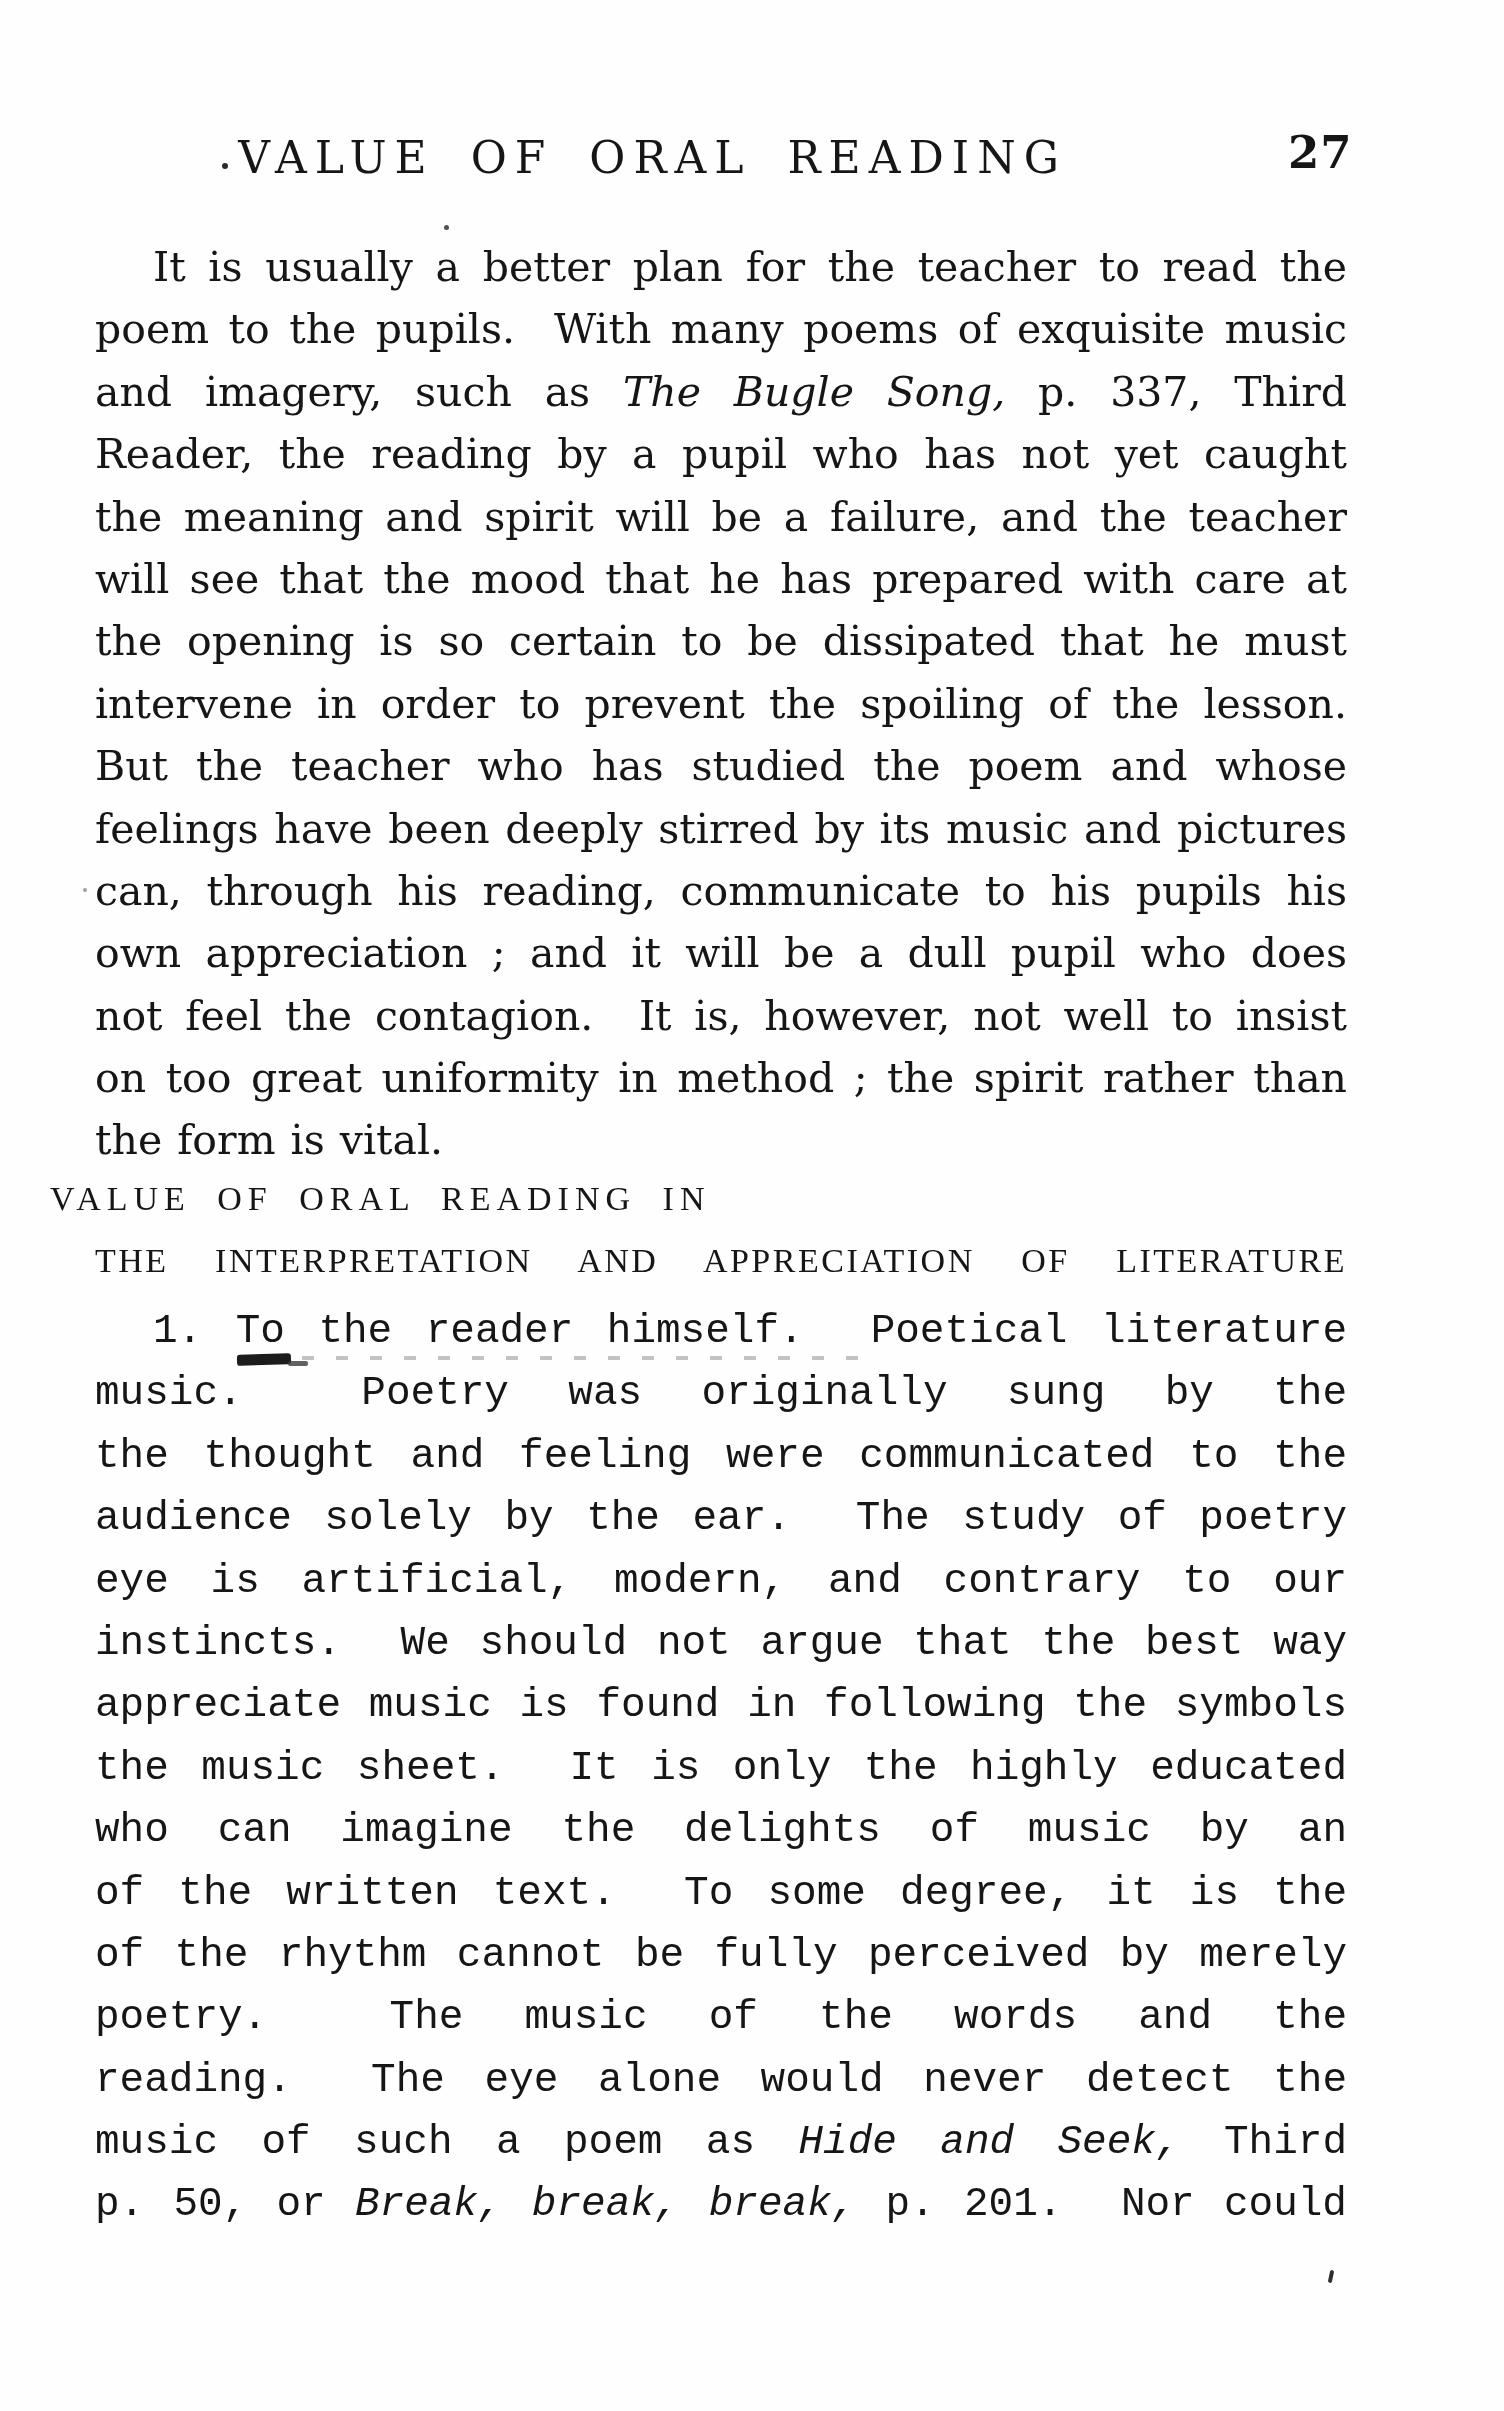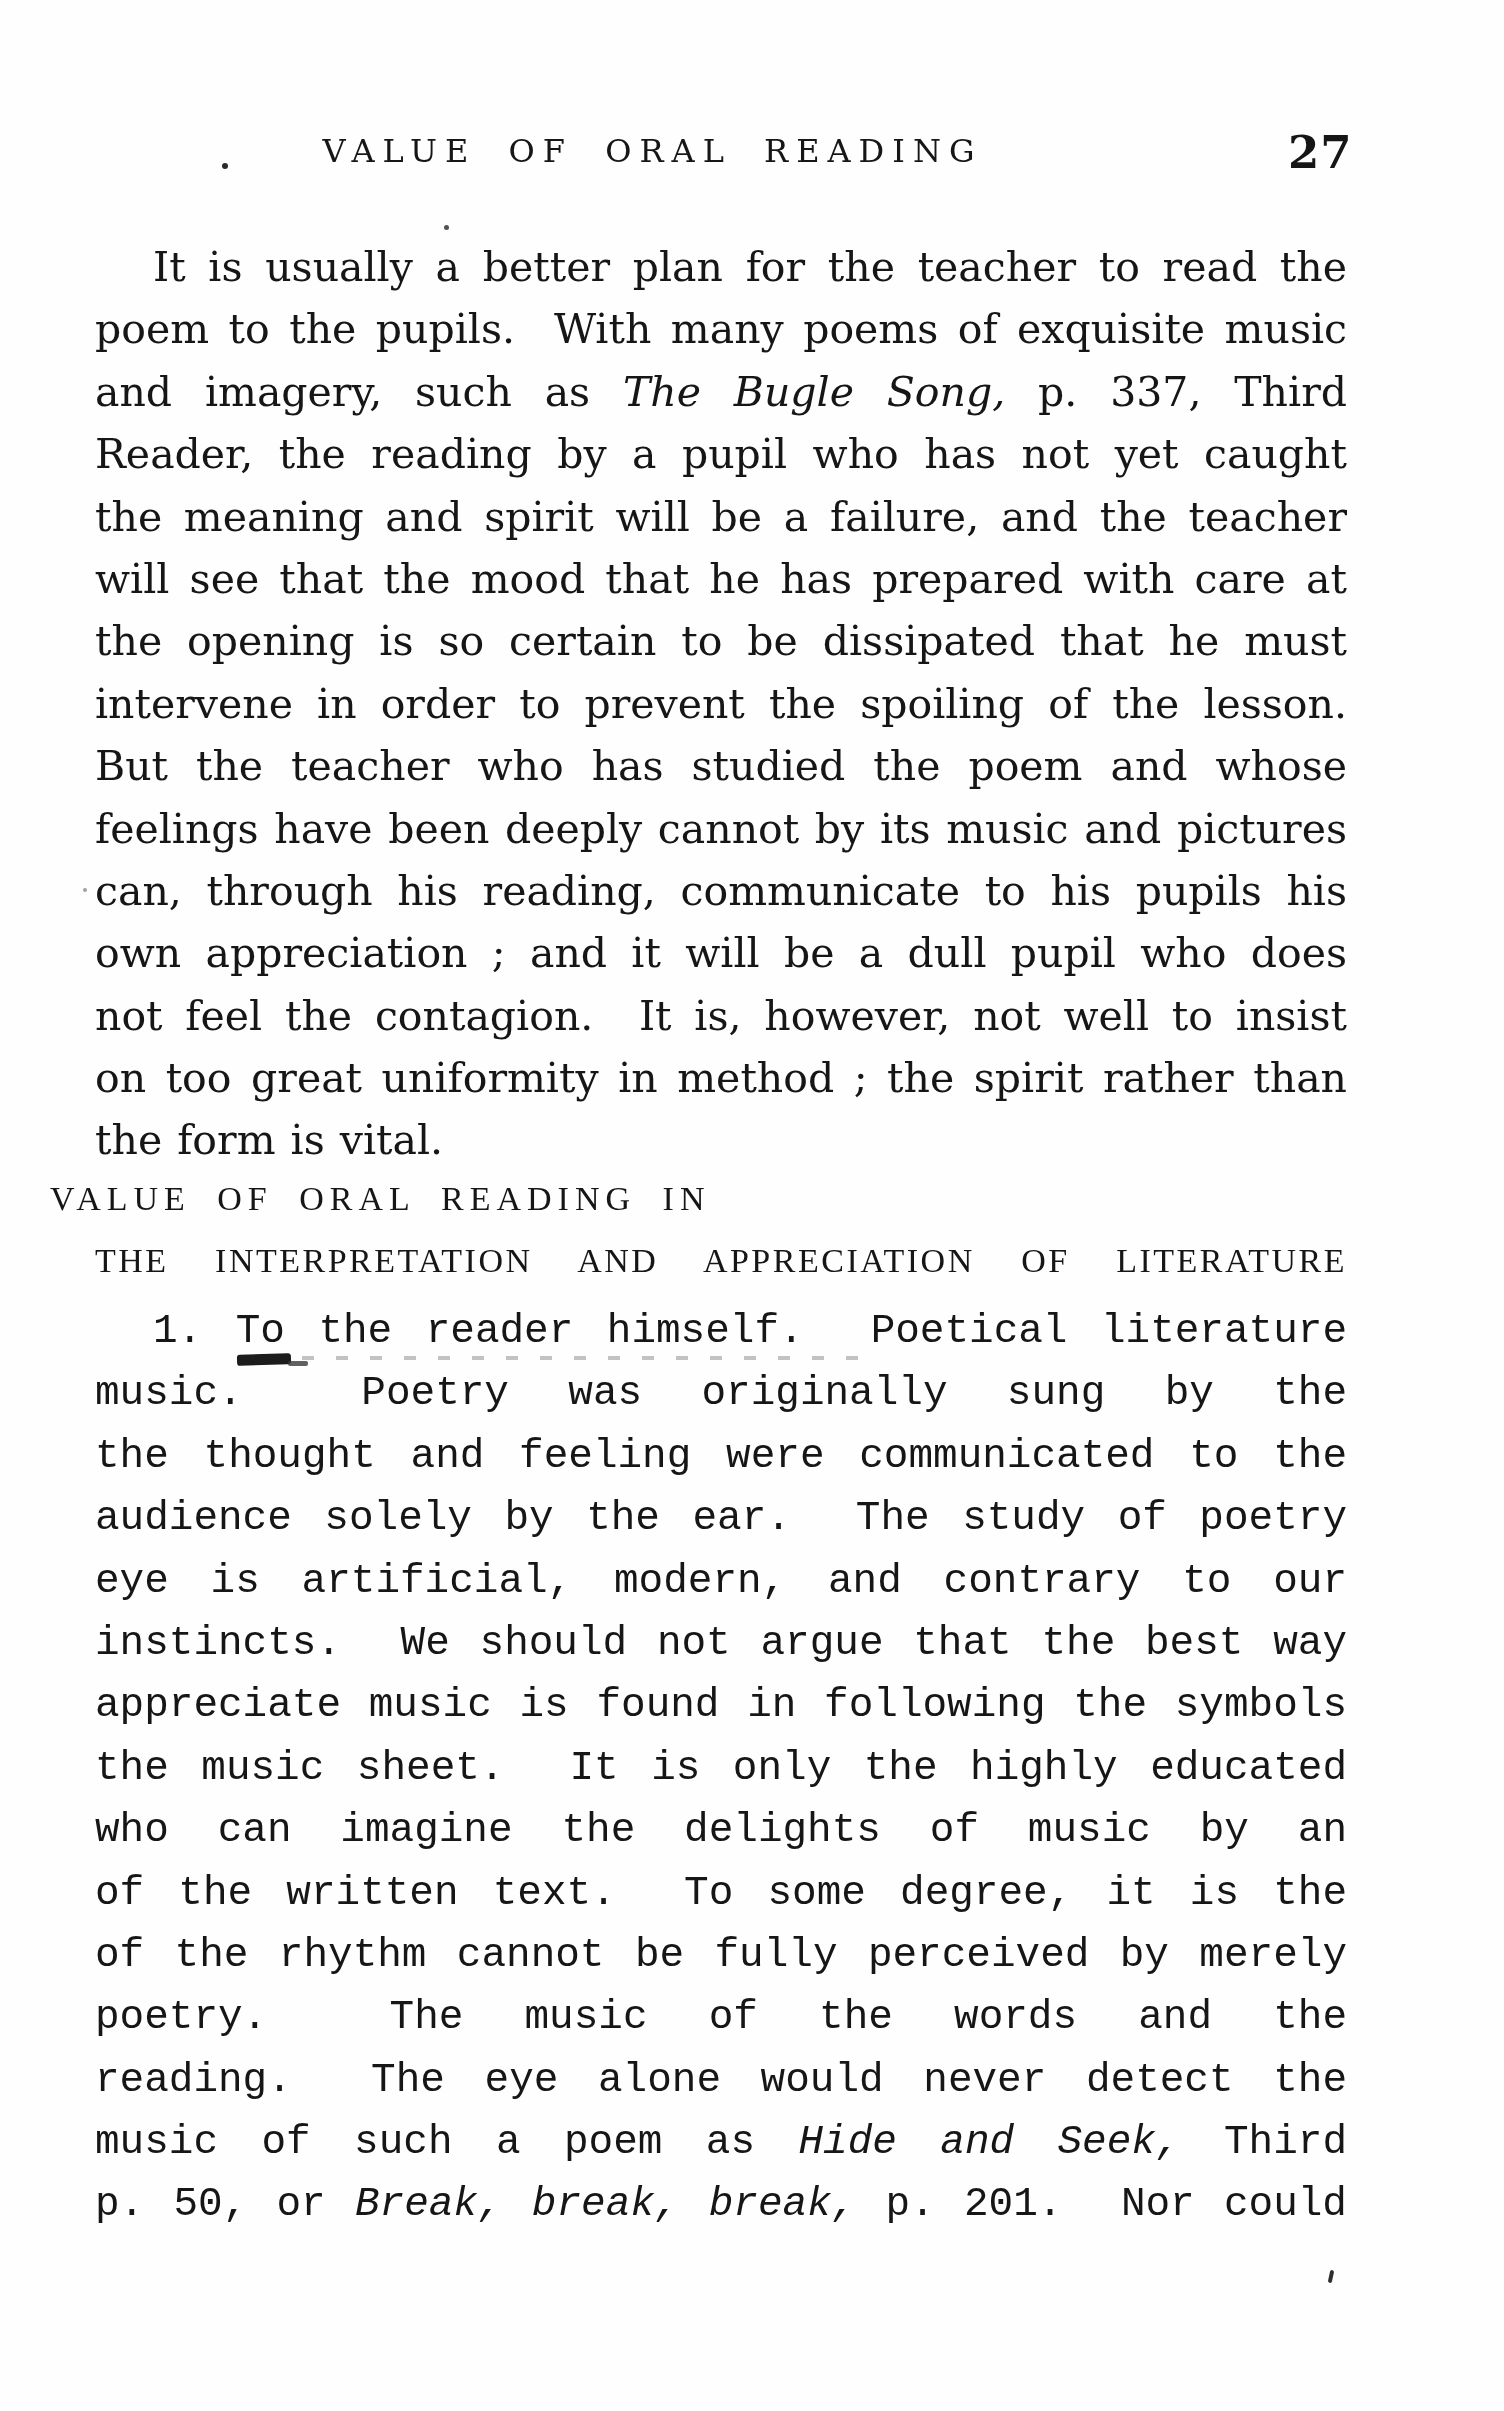--- a/index.html
+++ b/index.html
@@ -10,21 +10,21 @@
     margin:0 auto;
     overflow:hidden;
     font-family:"DejaVu Serif", serif;
     color:#161616;
   }
   
   .running-header{position:absolute;top:126px;left:0;width:1504px;height:60px;}
   .header-title{
     position:absolute;left:95px;width:1115px;top:6px;
     text-align:center;
-    font-size:32px;letter-spacing:8px;word-spacing:14px;
+    font-size:44px;letter-spacing:8px;word-spacing:14px;
     white-space:nowrap;
   }
   .page-number{
     position:absolute;left:1288px;top:0px;
     font-size:45px;font-weight:bold;letter-spacing:1px;
   }
   
   .para{position:absolute;left:95px;width:1252px;font-size:41px;margin-top:8px;}
   #para1{top:228px;}
   #para2{top:1292px;font-family:Liberation Mono, monospace;}
@@ -83,21 +83,21 @@
   <div class="para" id="para1">
       <div class="line j ind"><span>It is usually a better plan for the teacher to read the</span></div>
       <div class="line j"><span>poem to the pupils.&nbsp; With many poems of exquisite music</span></div>
       <div class="line j"><span>and imagery, such as </span><span class="it">The Bugle Song,</span><span> p. 337, Third</span></div>
       <div class="line j"><span>Reader, the reading by a pupil who has not yet caught</span></div>
       <div class="line j"><span>the meaning and spirit will be a failure, and the teacher</span></div>
       <div class="line j"><span>will see that the mood that he has prepared with care at</span></div>
       <div class="line j"><span>the opening is so certain to be dissipated that he must</span></div>
       <div class="line j"><span>intervene in order to prevent the spoiling of the lesson.</span></div>
       <div class="line j"><span>But the teacher who has studied the poem and whose</span></div>
-      <div class="line j"><span>feelings have been deeply cannot by its music and pictures</span></div>
+      <div class="line j"><span>feelings have been deeply stirred by its music and pictures</span></div>
       <div class="line j"><span>can, through his reading, communicate to his pupils his</span></div>
       <div class="line j"><span>own appreciation ; and it will be a dull pupil who does</span></div>
       <div class="line j"><span>not feel the contagion.&nbsp; It is, however, not well to insist</span></div>
       <div class="line j"><span>on too great uniformity in method ; the spirit rather than</span></div>
       <div class="line"><span>the form is vital.</span></div>
     </div>
 
   <div class="section-heading">
     <div class="sh1">VALUE OF ORAL READING IN</div>
     <div class="sh2">THE INTERPRETATION AND APPRECIATION OF LITERATURE</div>

